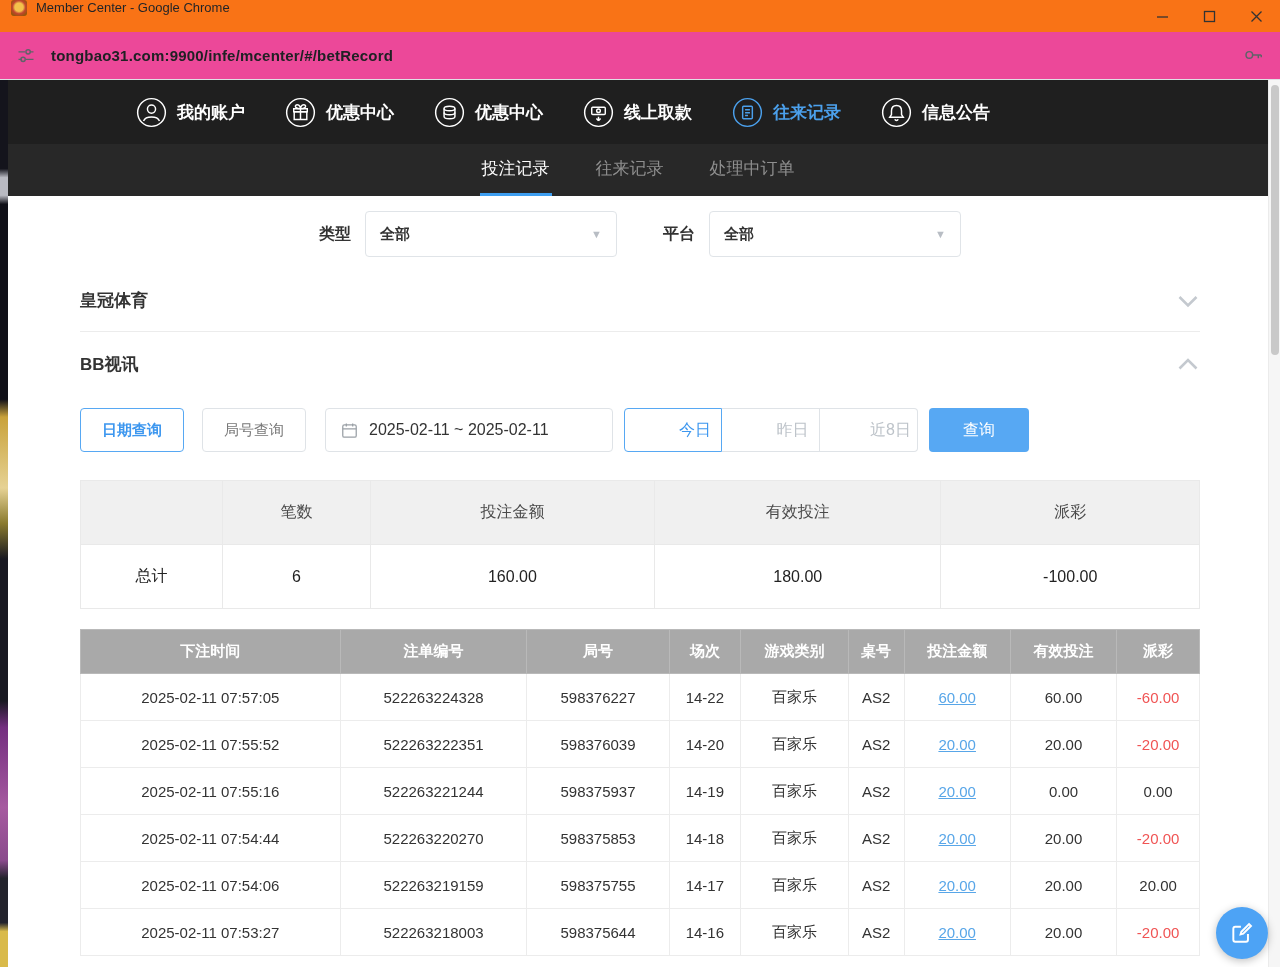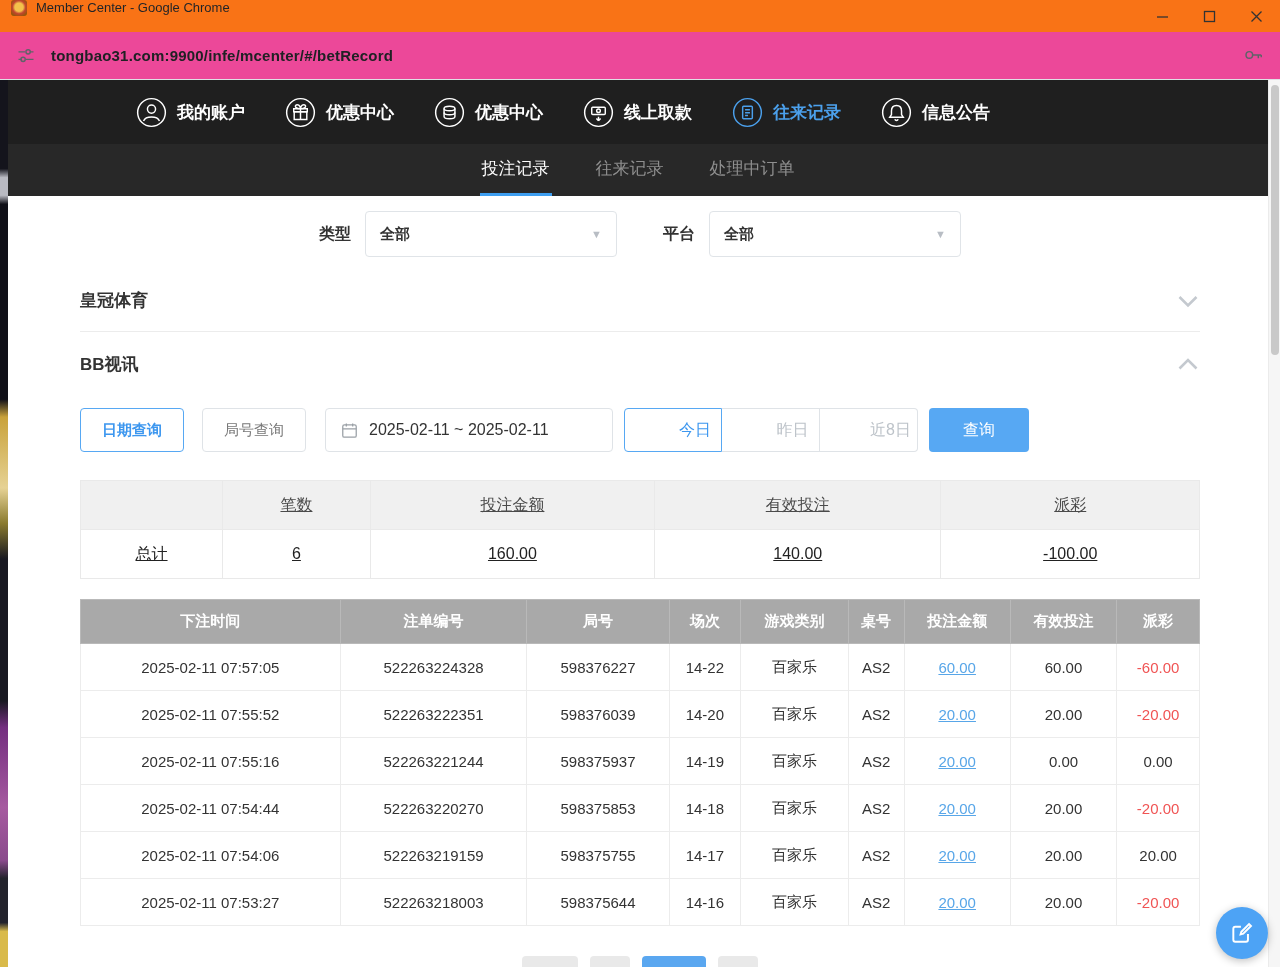--- a/index.html
+++ b/index.html
@@ -97,21 +97,21 @@
     height:44px; width:98px; border:1px solid #dfe3e7; background:#fff;
     display:flex; align-items:center; justify-content:center; font-size:16px; color:#bdc3c9; cursor:pointer;padding-left:44px;
   }
   .btn-group .g + .g { border-left:none; }
   .btn-group .g:first-child { border-radius:4px 0 0 4px; border-color:#57a8f3; color:#3d97ef; }
   .btn-group .g:last-child { border-radius:0 4px 4px 0; }
   .btn-primary { width:100px; margin-left:11px; background:#57a8f3; color:#fff; font-size:16px; border:none; }
 
   table { border-collapse:collapse; width:100%; table-layout:fixed; }
   .summary-table { margin-bottom:20px; }
-  .summary-table th, .summary-table td { border:1px solid #e9e9e9; height:49px; text-align:center; font-size:16px;text-decoration:underline; }
+  .summary-table th, .summary-table td { border:1px solid #e9e9e9; height:64px; text-align:center; font-size:16px; }
   .summary-table th { background:#f0f0f0; font-weight:400; color:#4a4a4a; }
   .summary-table td { color:#222; background:#fff; }
 
   .bet-table th {
     background:#a9a9a9; color:#fff; font-size:15px; font-weight:700;
     height:44px; border:1px solid #b9b9b9; text-align:center;
   }
   .bet-table td { border:1px solid #ececec; height:47px; text-align:center; font-size:15px; color:#333; background:#fff; }
   .amount-link { color:#58a6e8; text-decoration:underline; cursor:pointer; }
   .neg { color:#f05454; }
@@ -300,21 +300,21 @@
           <th></th>
           <th>笔数</th>
           <th>投注金额</th>
           <th>有效投注</th>
           <th>派彩</th>
         </tr>
         <tr>
           <td>总计</td>
           <td>6</td>
           <td>160.00</td>
-          <td>140.00</td>
+          <td>180.00</td>
           <td class="neg">-100.00</td>
         </tr>
       </tbody>
         </table>
 
       <table class="bet-table">
         <colgroup>
           <col style="width:23.2%">
             <col style="width:16.7%">
             <col style="width:12.7%">

